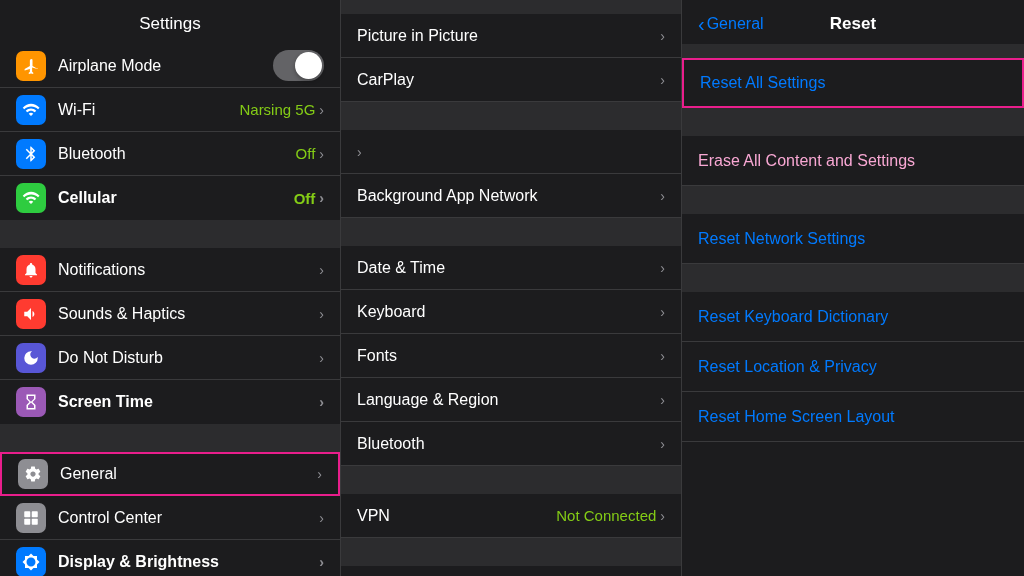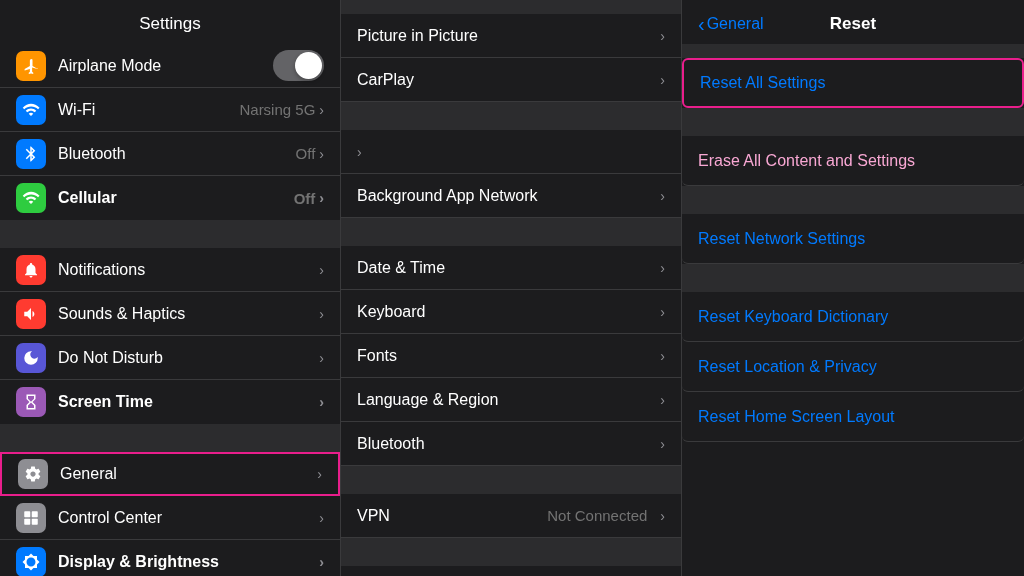--- a/index.html
+++ b/index.html
@@ -91,21 +91,21 @@
     }
 
     .row-label {
       flex: 1;
       font-size: 16px;
       color: #fff;
     }
 
     .row-value {
       font-size: 15px;
-      color: #737373;
+      color: #84cc16;
       margin-right: 4px;
     }
 
     .chevron {
       color: #8e8e93;
       font-size: 14px;
     }
 
     .toggle {
       width: 51px;
@@ -128,21 +128,20 @@
 
     
     .panel-middle {
       width: 341px;
       background: #1c1c1e;
       border-right: 1px solid #3a3a3c;
     }
 
     .panel-middle .settings-row {
       background: #1c1c1e;
-      gap: 9px;
     }
 
     .panel-middle .section-divider {
       background: #2c2c2e;
       height: 28px;
     }
 
     
     .panel-right {
       width: 342px;
@@ -187,21 +186,20 @@
 
     .reset-list::-webkit-scrollbar { display: none; }
 
     .reset-row {
       display: flex;
       align-items: center;
       padding: 0 16px;
       height: 50px;
       border-bottom: 1px solid #3a3a3c;
       cursor: pointer;
-      border-radius: 6px;
     }
 
     .reset-row.highlighted {
       border: 2px solid #e91e8c;
     }
 
     .reset-row-text {
       font-size: 16px;
       color: #007aff;
     }

